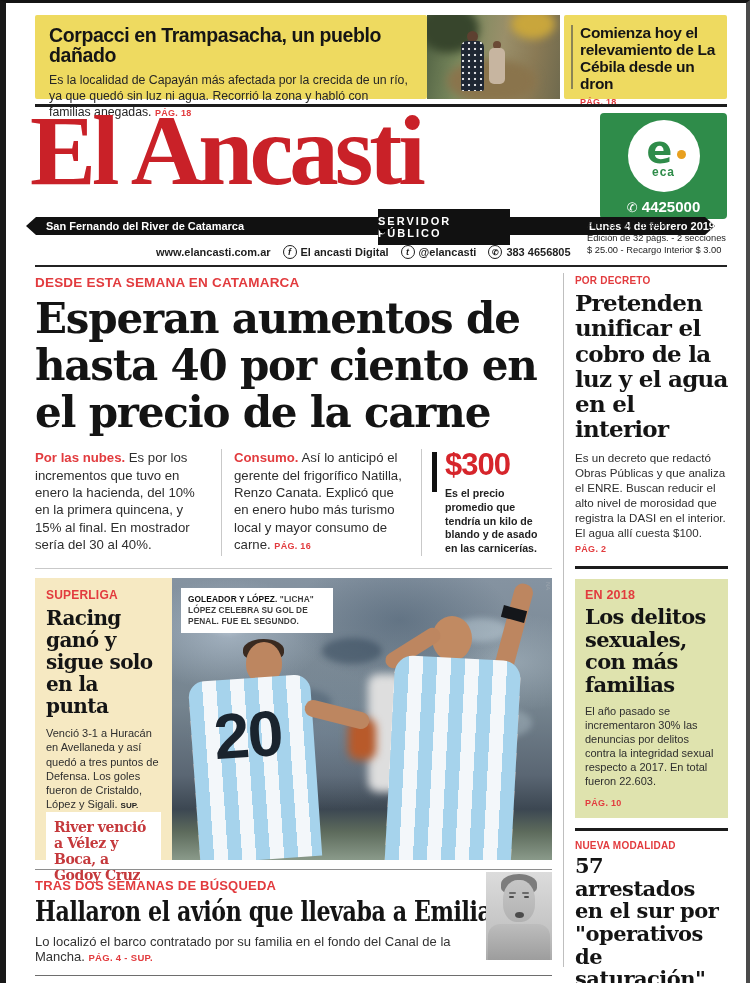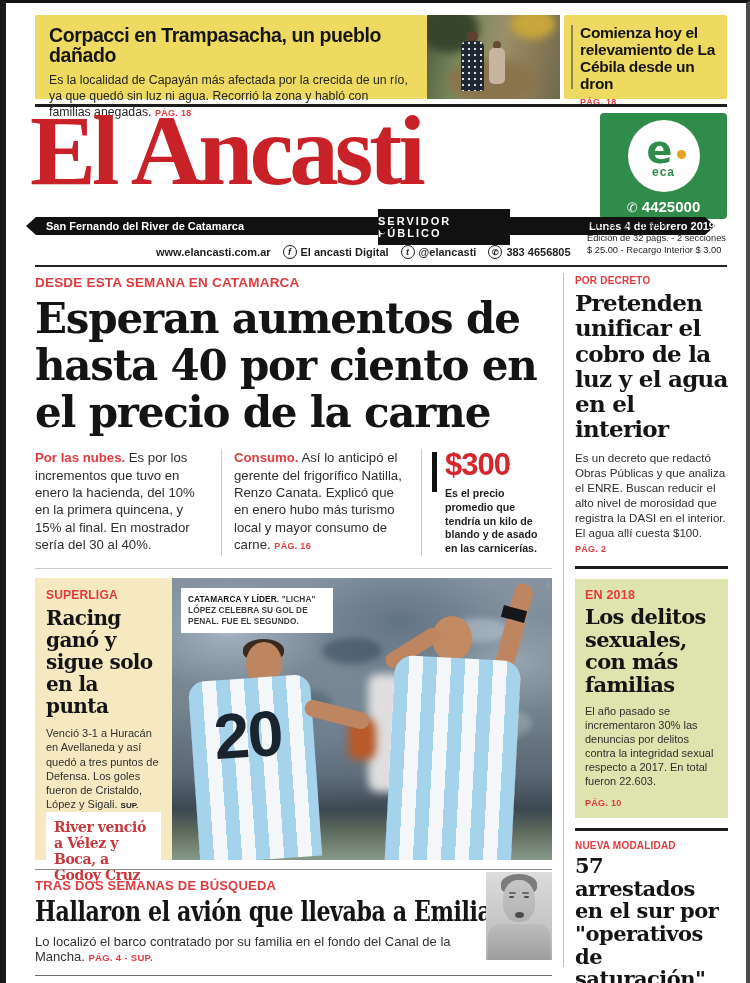--- a/index.html
+++ b/index.html
@@ -276,21 +276,21 @@
         <div class="crowd-dot" style="left:150px;top:60px;width:60px;height:26px;background:rgba(40,60,80,.45);"></div>
         <div class="crowd-dot" style="left:280px;top:40px;width:56px;height:24px;background:rgba(200,215,225,.45);"></div>
         <div class="crowd-dot" style="left:90px;top:110px;width:70px;height:30px;background:rgba(60,80,100,.4);"></div>
         <div class="crowd-dot" style="left:300px;top:130px;width:60px;height:30px;background:rgba(190,205,215,.35);"></div>
 
         <div class="midfig" style="left:196px;top:96px;width:36px;height:118px;background:#dedede;"></div>
         <div class="midfig" style="left:176px;top:140px;width:28px;height:42px;background:#b85a2a;"></div>
         <div class="midfig" style="left:250px;top:120px;width:30px;height:90px;background:#e4e4e4;"></div>
 
         <div id="caption-box">
-          <span class="cap-lead">CATAMARCA Y LÍDER.</span><span> "LICHA" LÓPEZ CELEBRA SU GOL DE PENAL. FUE EL SEGUNDO.</span>
+          <span class="cap-lead">GOLEADOR Y LÓPEZ.</span><span> "LICHA" LÓPEZ CELEBRA SU GOL DE PENAL. FUE EL SEGUNDO.</span>
         </div>
         <div id="photo-credit">NA</div>
 
         <div id="player-left">
           <div id="pl-hair"></div>
           <div id="pl-head" class="skin"></div>
           <div id="pl-torso" class="striped"></div>
           <div id="pl-number">20</div>
           <div id="pl-arm" class="skin"></div>
         </div>

